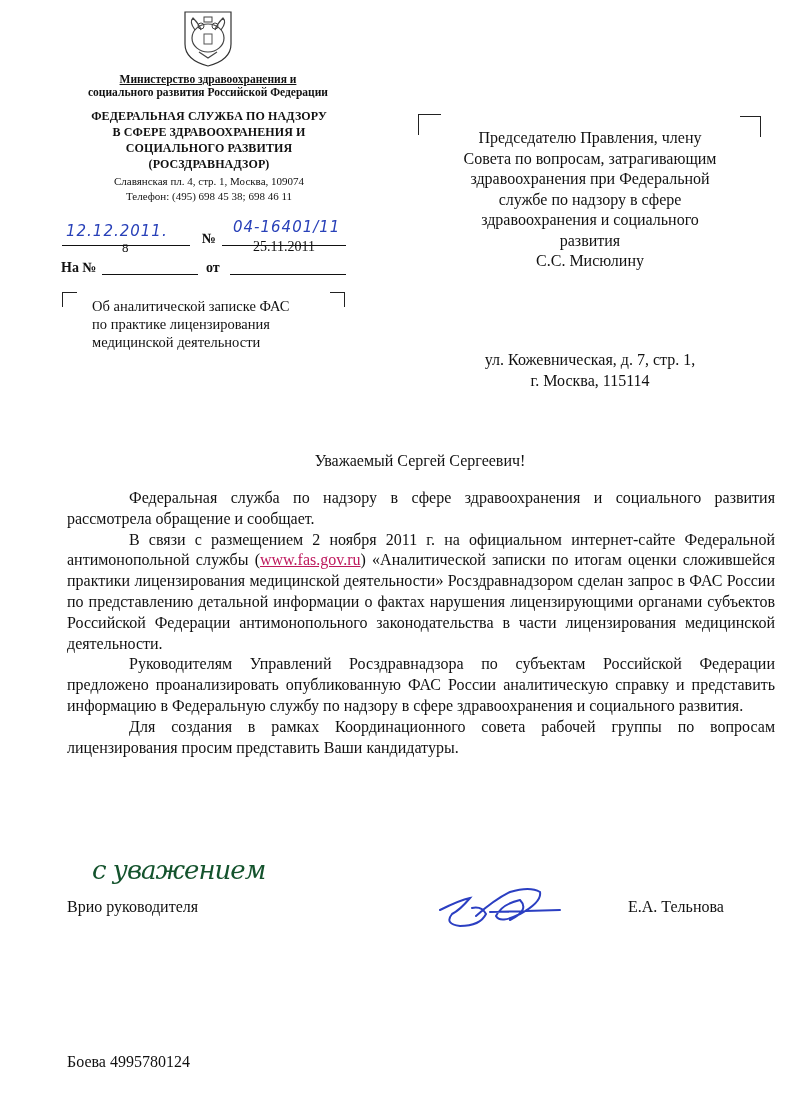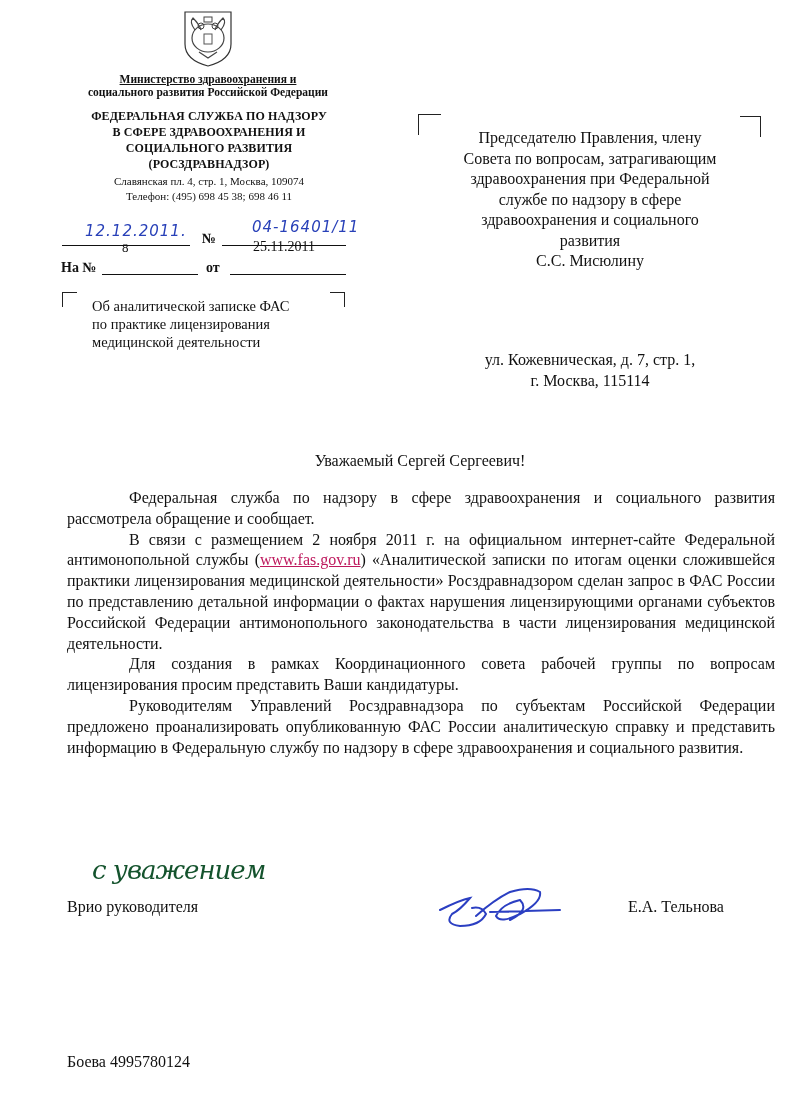--- a/index.html
+++ b/index.html
@@ -6,21 +6,21 @@
     body { width: 800px; height: 1118px; position: relative; overflow: hidden; color: #111; }
     .serif { font-family: "Liberation Serif", "DejaVu Serif", serif; }
     .abs { position: absolute; }
 
     
     .emblem { left: 179px; top: 8px; width: 58px; height: 60px; }
     .ministry { left: 70px; top: 73px; width: 276px; text-align: center; font-family: "Liberation Serif", serif; font-weight: bold; font-size: 11.5px; line-height: 13px; }
     .ministry span.l1 { text-decoration: underline; }
     .service { left: 60px; top: 108px; width: 298px; text-align: center; font-family: "Liberation Serif", serif; font-weight: bold; font-size: 12px; line-height: 16px; letter-spacing: 0.1px; }
     .address { left: 60px; top: 174px; width: 298px; text-align: center; font-family: "Liberation Serif", serif; font-size: 11px; line-height: 15px; }
-    .hand { font-family: "DejaVu Sans", sans-serif; font-style: italic; color: #2840b8; font-size: 15px; letter-spacing: 1px; margin-left: 19px; }
+    .hand { font-family: "DejaVu Sans", sans-serif; font-style: italic; color: #2840b8; font-size: 15px; letter-spacing: 1px; }
     .line { position: absolute; border-bottom: 1px solid #111; height: 0; }
 
     
     .subject { left: 92px; top: 297px; width: 250px; font-family: "Liberation Serif", serif; font-size: 14.5px; line-height: 18px; }
     .corner { position: absolute; width: 14px; height: 14px; border-color: #222; border-style: solid; border-width: 0; }
 
     
     .addressee { left: 420px; top: 128px; width: 340px; text-align: center; font-family: "Liberation Serif", serif; font-size: 16px; line-height: 20.5px; }
     .recipient-address { left: 420px; top: 350px; width: 340px; text-align: center; font-family: "Liberation Serif", serif; font-size: 16px; line-height: 20.5px; }
 
@@ -106,22 +106,22 @@
 <div class="abs recipient-address">
   <div>ул. Кожевническая, д. 7, стр. 1,</div>
   <div>г. Москва, 115114</div>
 </div>
 
 <div class="abs salutation">Уважаемый Сергей Сергеевич!</div>
 
 <div class="abs body-text">
   <p>Федеральная служба по надзору в сфере здравоохранения и социального развития рассмотрела обращение и сообщает.</p>
   <p><span>В связи с размещением 2 ноября 2011 г. на официальном интернет-сайте Федеральной антимонопольной службы (</span><a>www.fas.gov.ru</a><span>) «Аналитической записки по итогам оценки сложившейся практики лицензирования медицинской деятельности» Росздравнадзором сделан запрос в ФАС России по представлению детальной информации о фактах нарушения лицензирующими органами субъектов Российской Федерации антимонопольного законодательства в части лицензирования медицинской деятельности.</span></p>
+  <p>Руководителям Управлений Росздравнадзора по субъектам Российской Федерации предложено проанализировать опубликованную ФАС России аналитическую справку и представить информацию в Федеральную службу по надзору в сфере здравоохранения и социального развития.</p>
   <p>Для создания в рамках Координационного совета рабочей группы по вопросам лицензирования просим представить Ваши кандидатуры.</p>
-  <p>Руководителям Управлений Росздравнадзора по субъектам Российской Федерации предложено проанализировать опубликованную ФАС России аналитическую справку и представить информацию в Федеральную службу по надзору в сфере здравоохранения и социального развития.</p>
 </div>
 
 <div class="abs closing-hand">с уважением</div>
 <div class="abs position">Врио руководителя</div>
 <div class="abs signature">
   <svg width="140" height="60" viewBox="0 0 140 60">
     <path d="M10 30 Q30 20 40 18 Q30 30 22 34 Q14 44 30 46 Q50 46 56 34 Q52 26 42 28 M46 36 Q64 20 80 12 Q100 6 110 12 Q112 22 90 34 Q70 44 66 36 Q72 24 90 20 Q100 30 80 40 M60 32 L130 30" fill="none" stroke="#2b3fc2" stroke-width="2" stroke-linecap="round"></path>
   </svg>
 </div>
 <div class="abs signer">Е.А. Тельнова</div>

